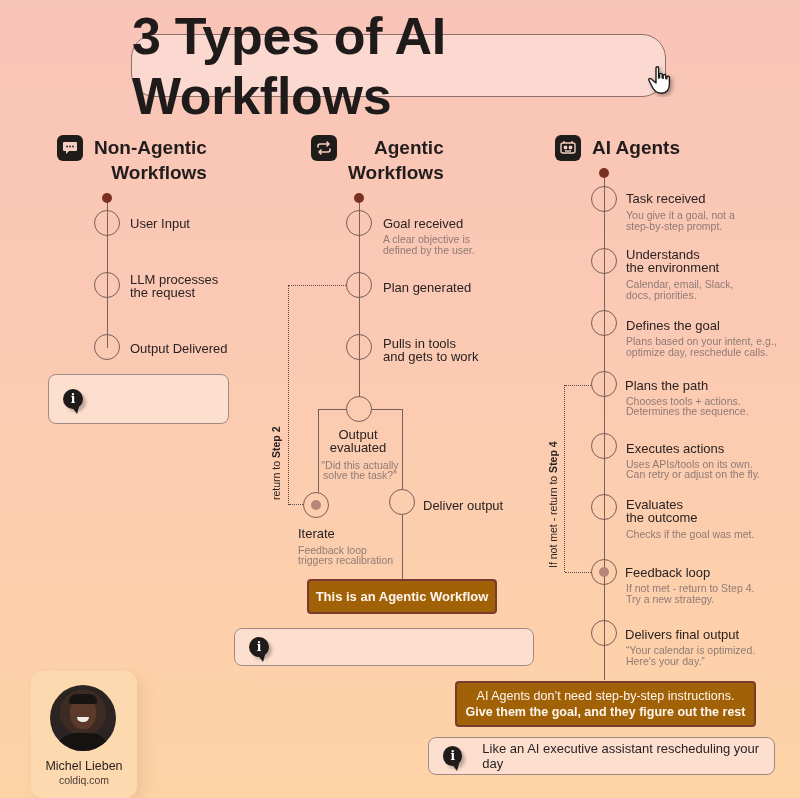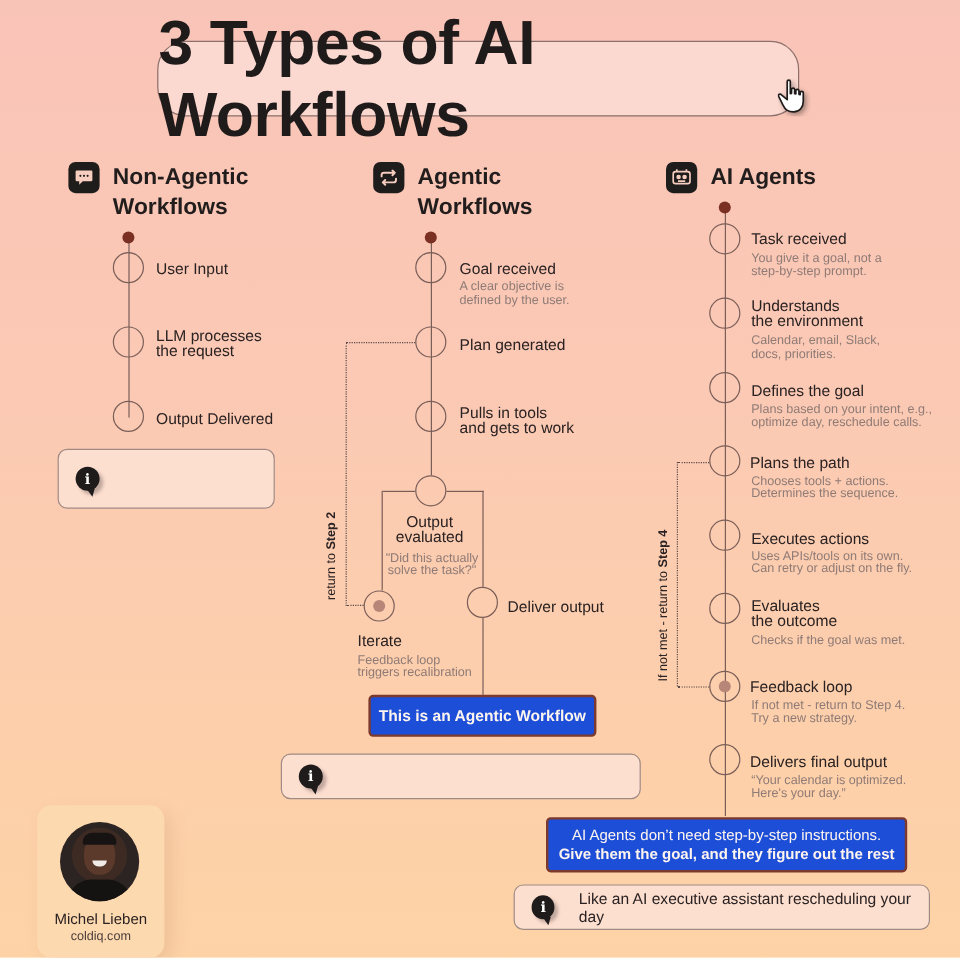--- a/index.html
+++ b/index.html
@@ -17,21 +17,21 @@
     background: #fcd9d0;
     display: flex; align-items: center; justify-content: center;
     font-weight: 700; font-size: 52px; letter-spacing: -0.3px; color: #1f1b1b;
   }
   .cursor { left: 648px; top: 65px; width: 28px; height: 32px; }
   .col-head { display: flex; align-items: flex-start; gap: 10px; }
   .col-icon {
     width: 26px; height: 26px; border-radius: 6px; background: #1f1c1c;
     display: flex; align-items: center; justify-content: center; flex-shrink: 0;
   }
-  .col-title { font-weight: 700; font-size: 19px; line-height: 25px; color: #221d1d; }
+  .col-title { font-weight: 700; font-size: 19px; line-height: 25px; color: #221d1d; text-align: right; }
   .vline { position: absolute; width: 1.3px; background: #7a5e58; }
   .hline { position: absolute; height: 1.3px; background: #7a5e58; }
   .dot-start { position: absolute; width: 10px; height: 10px; border-radius: 50%; background: #7b3024; }
   .node {
     position: absolute; width: 26px; height: 26px; border-radius: 50%;
     border: 1.3px solid #7a5e58; background: transparent;
   }
   .node.filled::after {
     content: ""; position: absolute; left: 7px; top: 7px; width: 10px; height: 10px;
     border-radius: 50%; background: #b88678;
@@ -54,21 +54,21 @@
     color: #fff; font-weight: 700; font-size: 12px; font-family: "DejaVu Serif", serif;
     display: flex; align-items: center; justify-content: center; position: relative;
     box-shadow: 3px 3px 3px rgba(80,60,60,0.35);
   }
   .info-icon::after {
     content: ""; position: absolute; left: 9px; bottom: -5px;
     border-left: 5px solid transparent; border-right: 2px solid transparent; border-top: 7px solid #1f1b1b;
   }
   .info-text { font-size: 13px; line-height: 15px; color: #2a2222; }
   .callout {
-    position: absolute; background: #1d4ed8; border: 2px solid #7c3a2e; border-radius: 4px;
+    position: absolute; background: #a16207; border: 2px solid #7c3a2e; border-radius: 4px;
     color: #fff5ef; text-align: center; display: flex; flex-direction: column;
     align-items: center; justify-content: center;
   }
   .profile-card {
     left: 31px; top: 671px; width: 106px; height: 127px; border-radius: 12px;
     background: #fdd9b0; box-shadow: 6px 6px 14px rgba(180,120,90,0.18);
   }
   .avatar {
     position: absolute; left: 19px; top: 14px; width: 66px; height: 66px; border-radius: 50%;
     background: radial-gradient(circle at 50% 42%, #6a4434 0 22%, #3d2a22 23% 45%, #2b2422 46% 100%);

